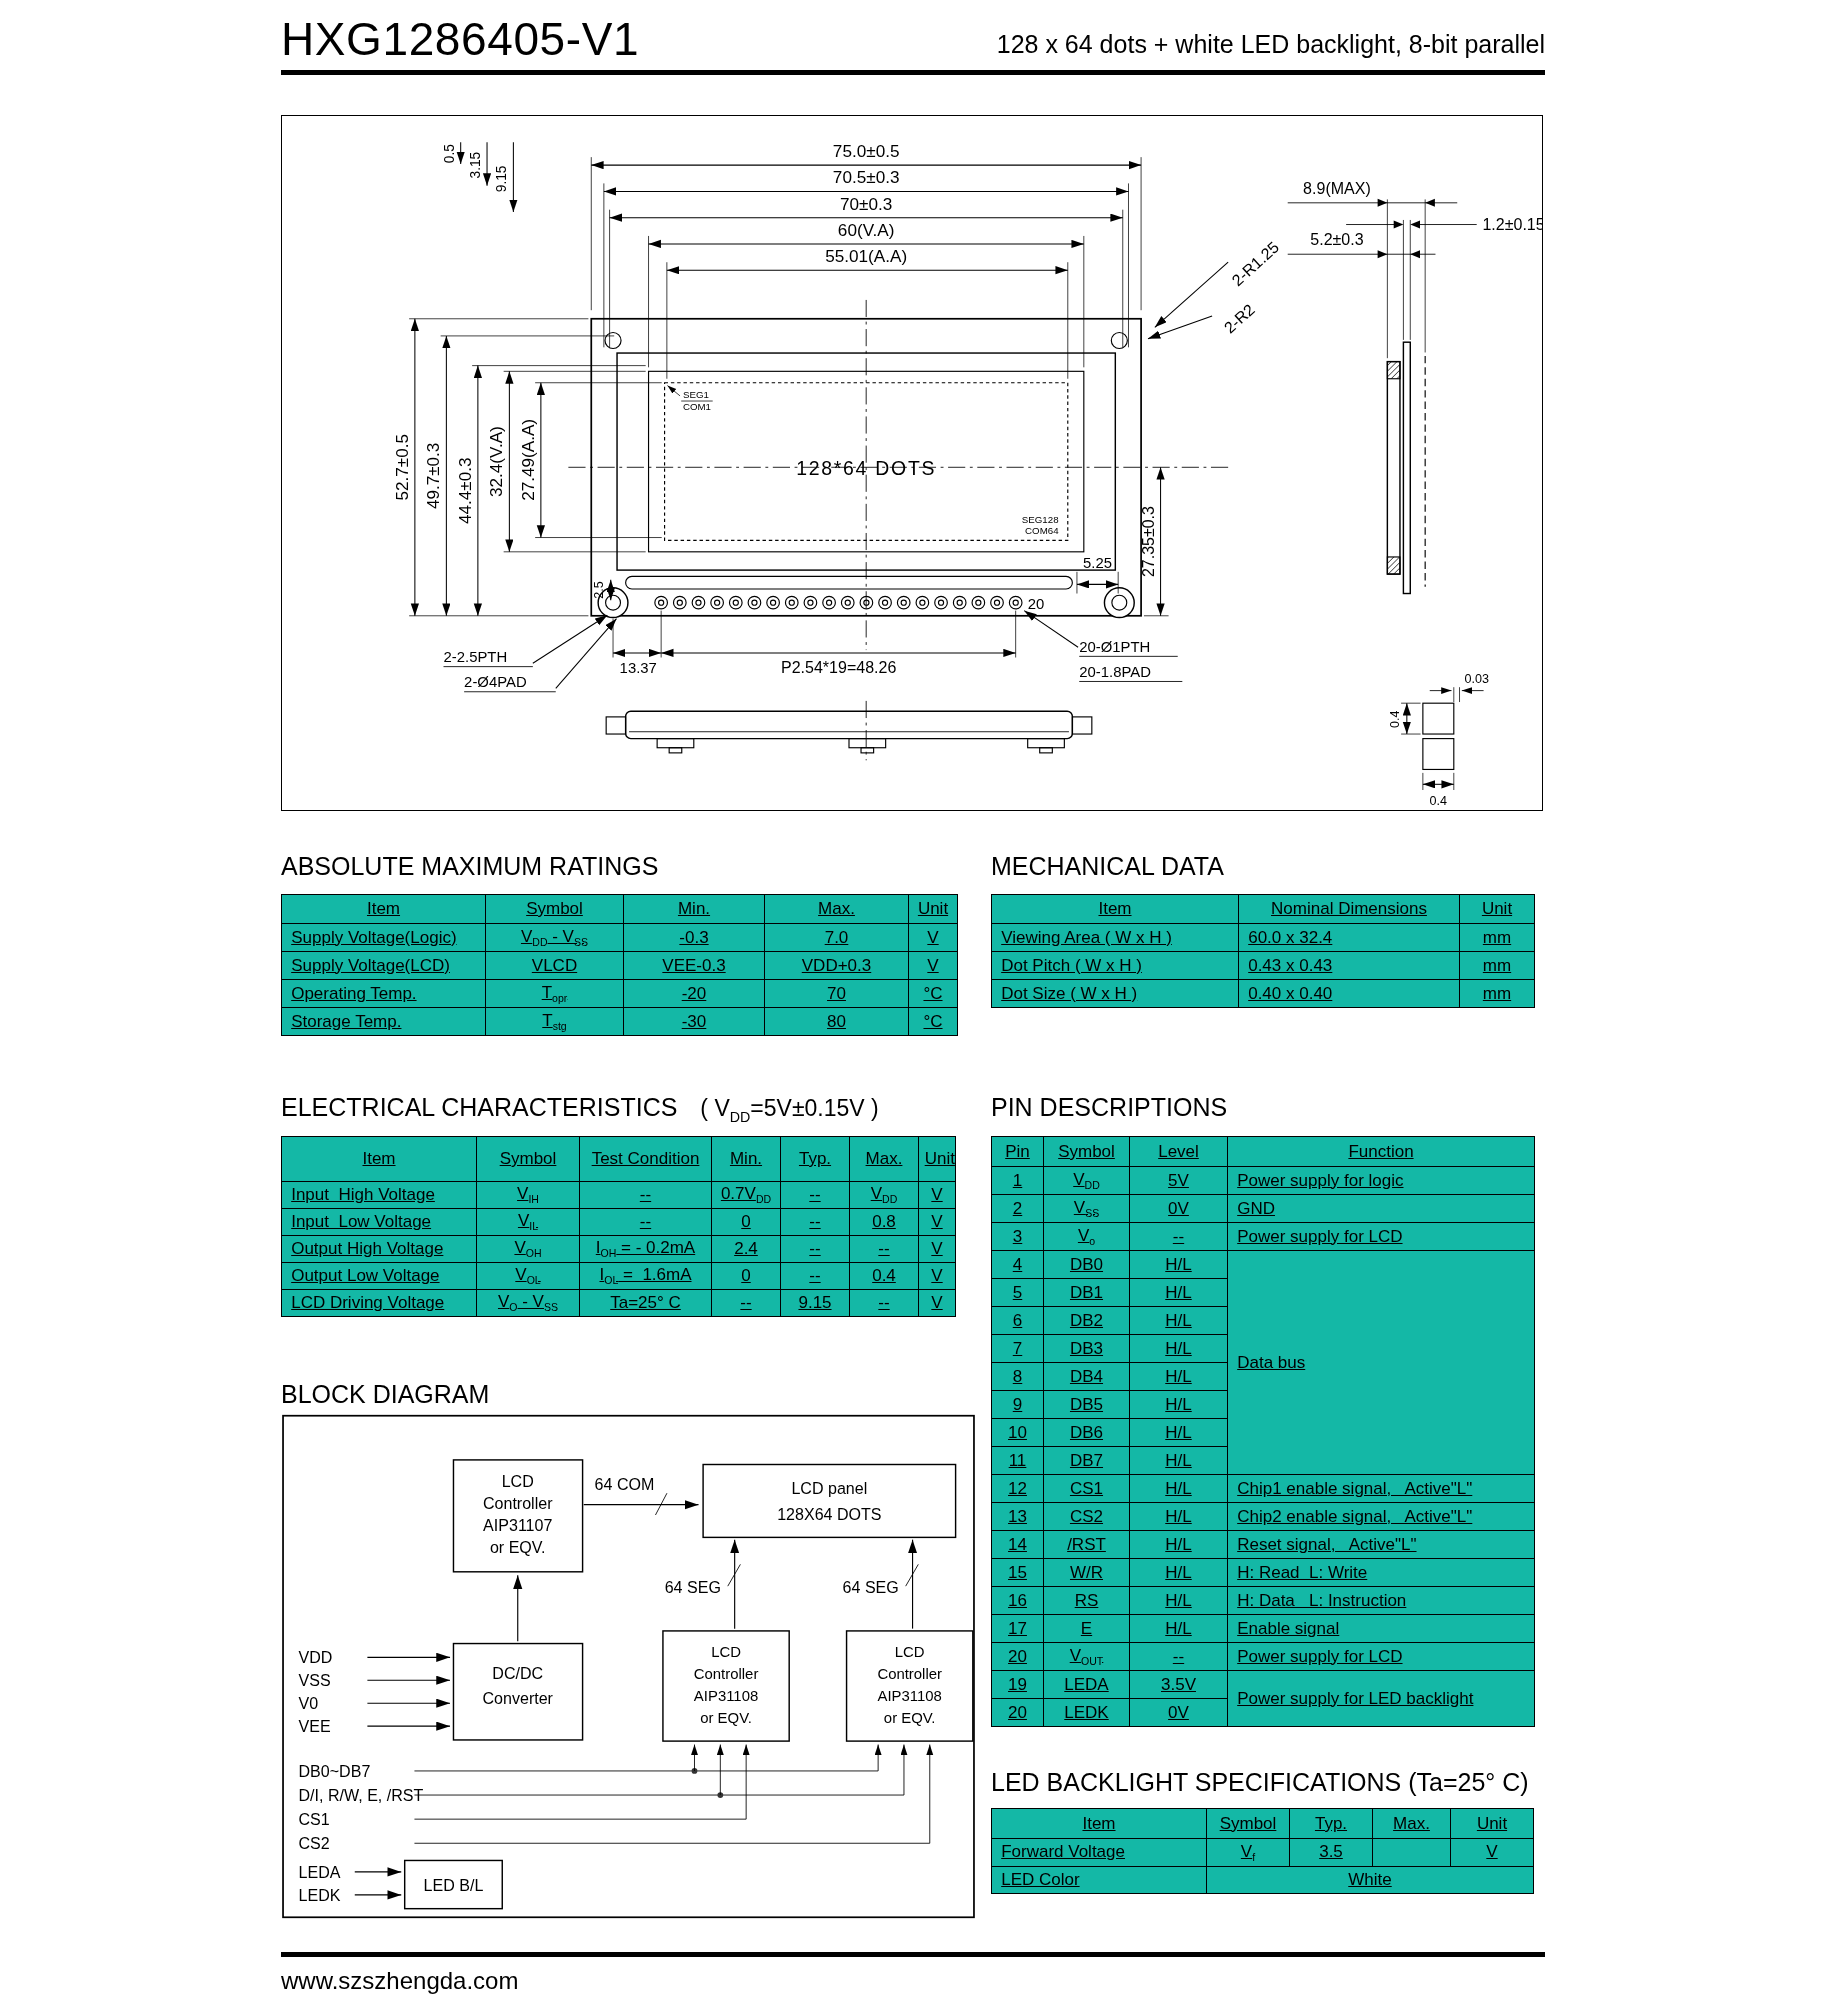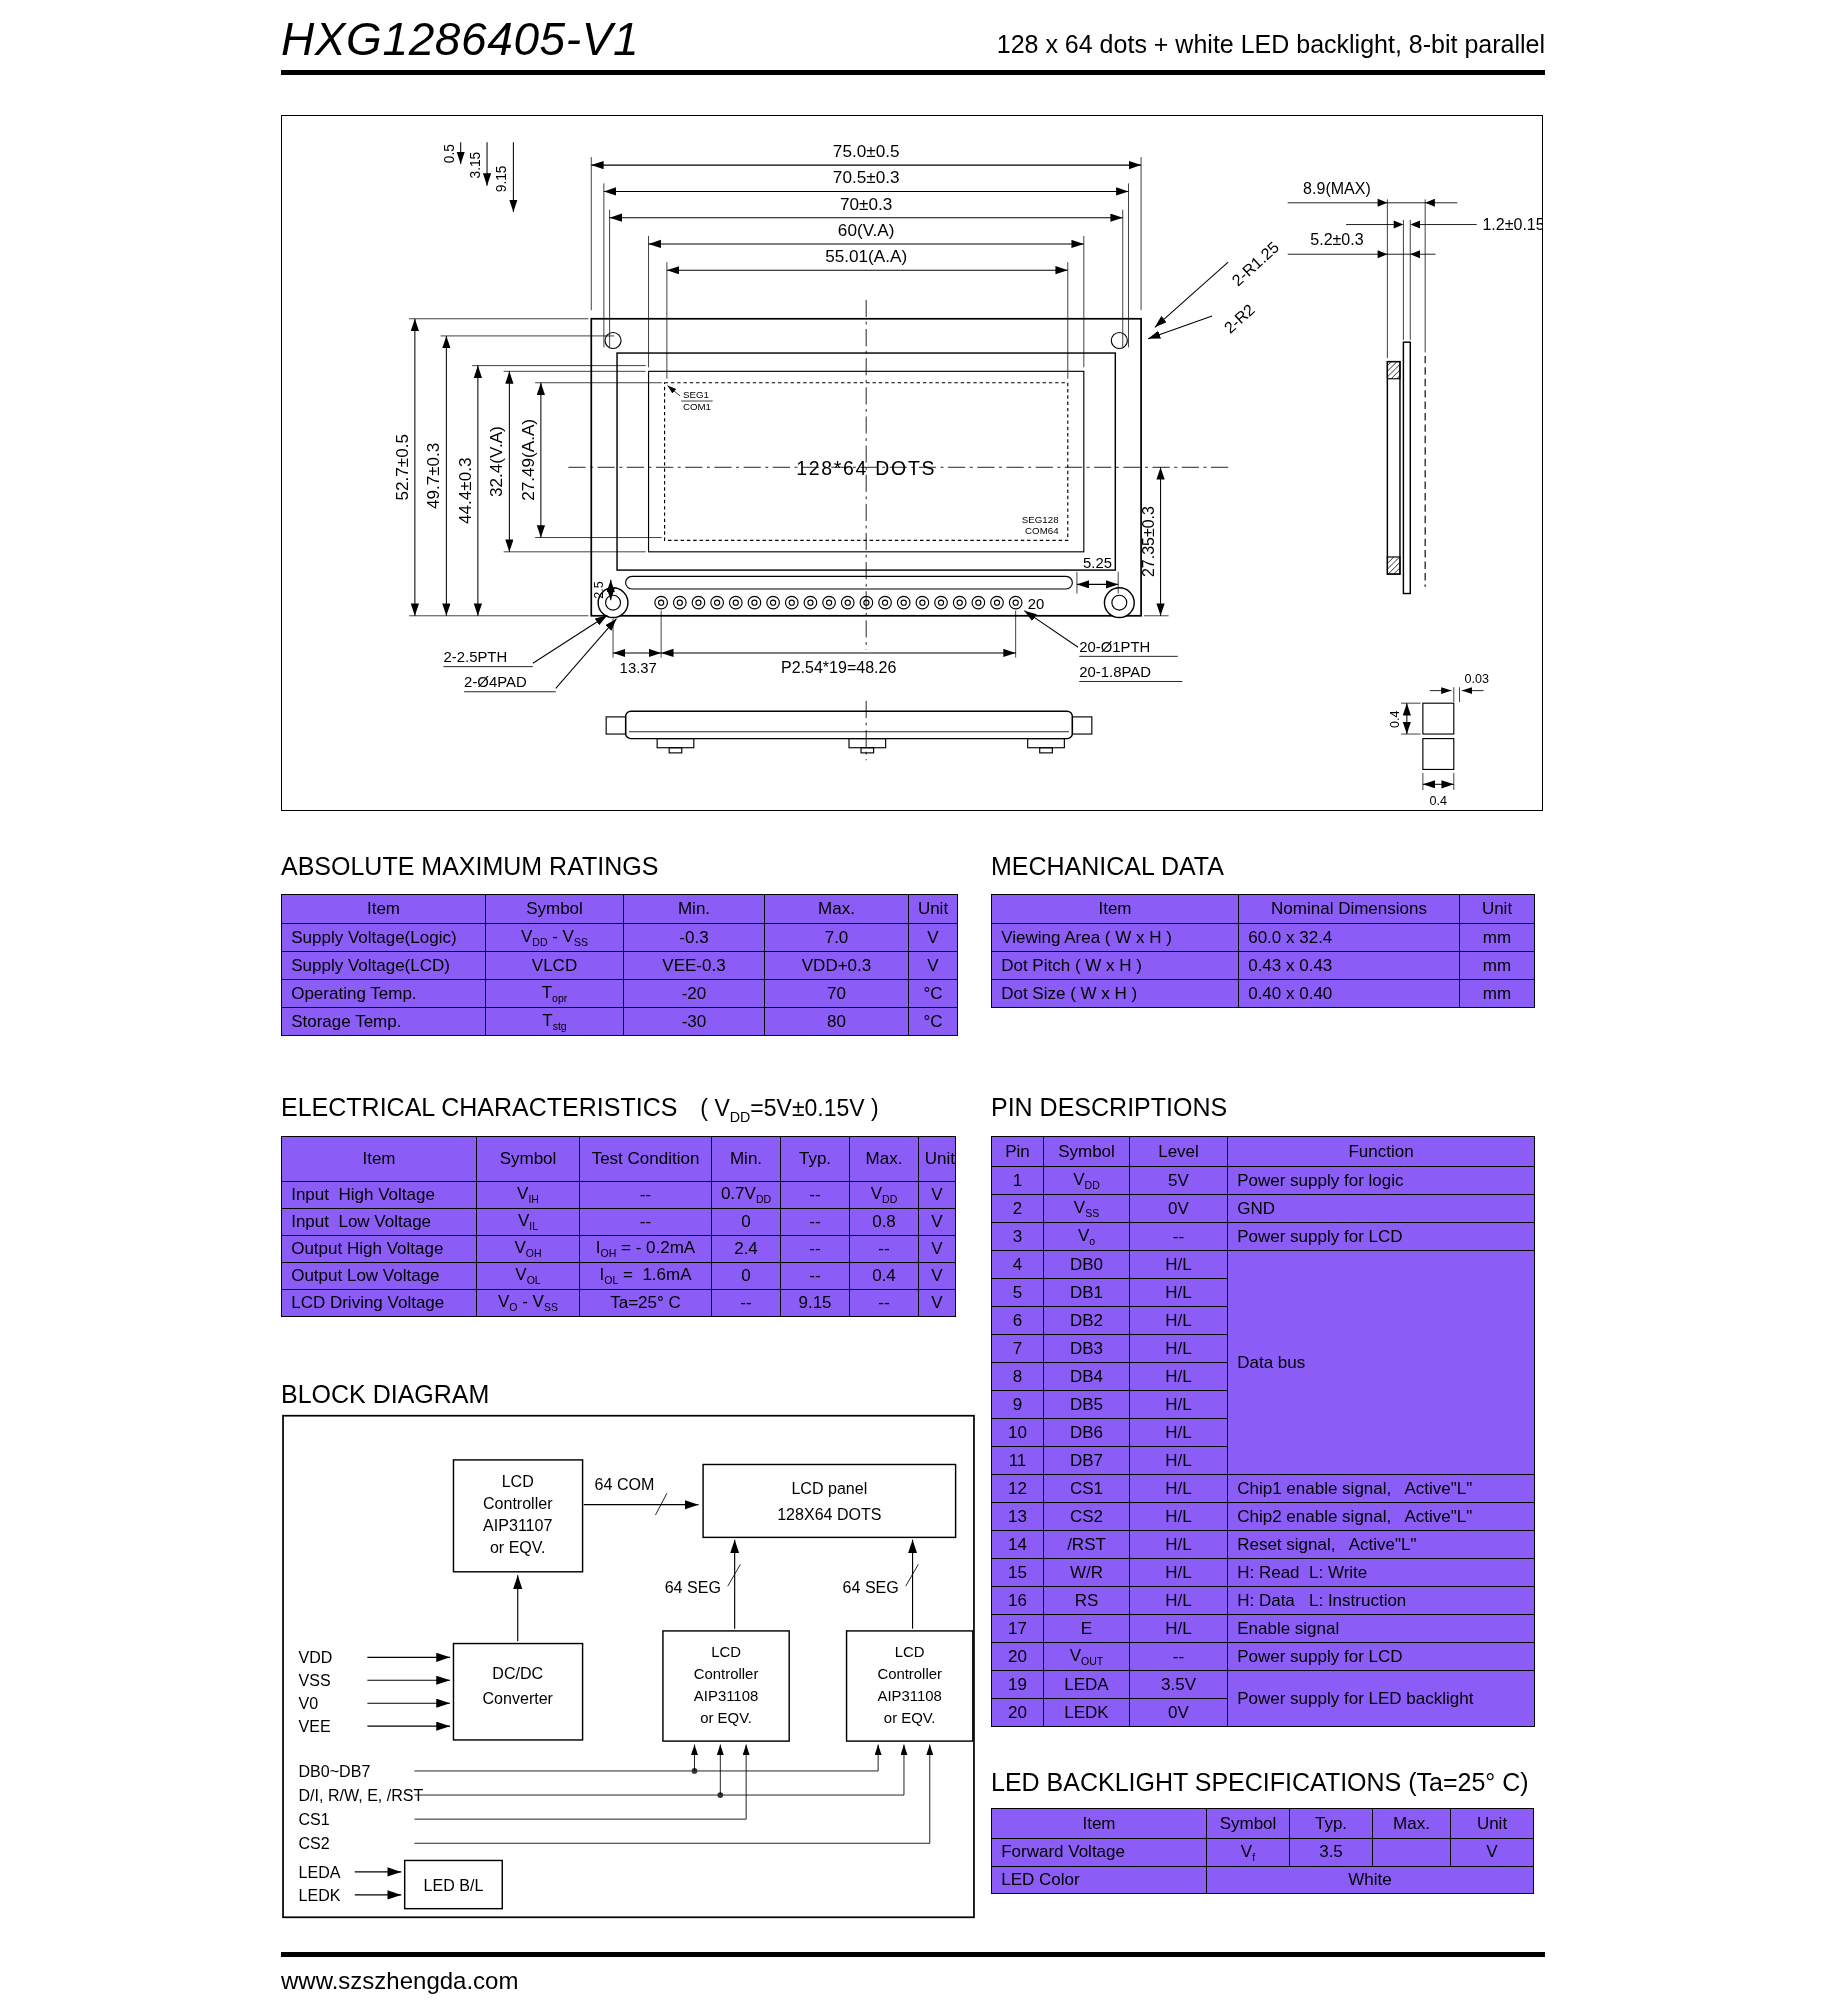--- a/index.html
+++ b/index.html
@@ -5,21 +5,21 @@
   html,body { margin:0; padding:0; background:#fff; }
   .page { position:relative; width:1838px; height:2015px; background:#fff;
           font-family:"Liberation Sans", sans-serif; color:#000; overflow:hidden; }
   .abs { position:absolute; }
   .doc-title { font-size:46px; letter-spacing:0.6px; }
   .doc-sub { font-size:25px; text-align:right; }
   .rule { background:#000; }
   .sec-title { font-size:25px; white-space:nowrap; }
   .sec-title .paren { font-size:23px; }
   .frame { border:1.7px solid #000; background:#fff; }
-  table.tbl { border-collapse:collapse; table-layout:fixed; background:#8b5cf6; }
+  table.tbl { border-collapse:collapse; table-layout:fixed; background:#14b8a6;text-decoration:underline; }
   .tbl td, .tbl th { border:1.7px solid #000; font-size:17px; font-weight:400;
                      text-align:center; padding:0 5.7px; white-space:pre; overflow:hidden; }
   .tbl .left { text-align:left; padding-left:9.2px; }
   .tbl th.wrap { white-space:normal; line-height:1.15; }
   sub { font-size:0.62em; }
   svg { font-family:"Liberation Sans", sans-serif; }
   svg text { fill:#000; }
   .s2 { fill:none; stroke:#000; stroke-width:2; }
   .s25 { fill:none; stroke:#000; stroke-width:2.5; }
   .sf { fill:#fff; stroke:#000; stroke-width:2.5; }
@@ -31,21 +31,21 @@
   .dim { fill:none; stroke:#000; stroke-width:1.8; }
   .ext { fill:none; stroke:#000; stroke-width:1.3; }
   .blk { fill:none; stroke:#000; stroke-width:2.5; }
   .dot { fill:#333; stroke:none; }
 </style>
 </head>
 <body>
 
 <div class="page">
 
-  <div class="abs doc-title" style="left:281px;top:11.5px;font-style:italic;">HXG1286405-V1</div>
+  <div class="abs doc-title" style="left:281px;top:11.5px;">HXG1286405-V1</div>
   <div class="abs doc-sub" style="right:293px;top:30px;width:689px;">128 x 64 dots + white LED backlight, 8-bit parallel</div>
   <div class="abs rule" style="left:281px;top:70px;width:1264px;height:5.2px;"></div>
 
   <div class="abs frame" style="left:281px;top:115px;width:1260px;height:694px;">
     <svg width="100%" height="100%" viewBox="0 0 2200 1215" preserveAspectRatio="none">
       <defs>
         <marker id="da" markerWidth="14" markerHeight="10" refX="12" refY="4" orient="auto-start-reverse">
           <path d="M0,0 L12,4 L0,8 Z" fill="#000"></path>
         </marker>
         <pattern id="hatch" width="7" height="7" patternTransform="rotate(45)" patternUnits="userSpaceOnUse">

